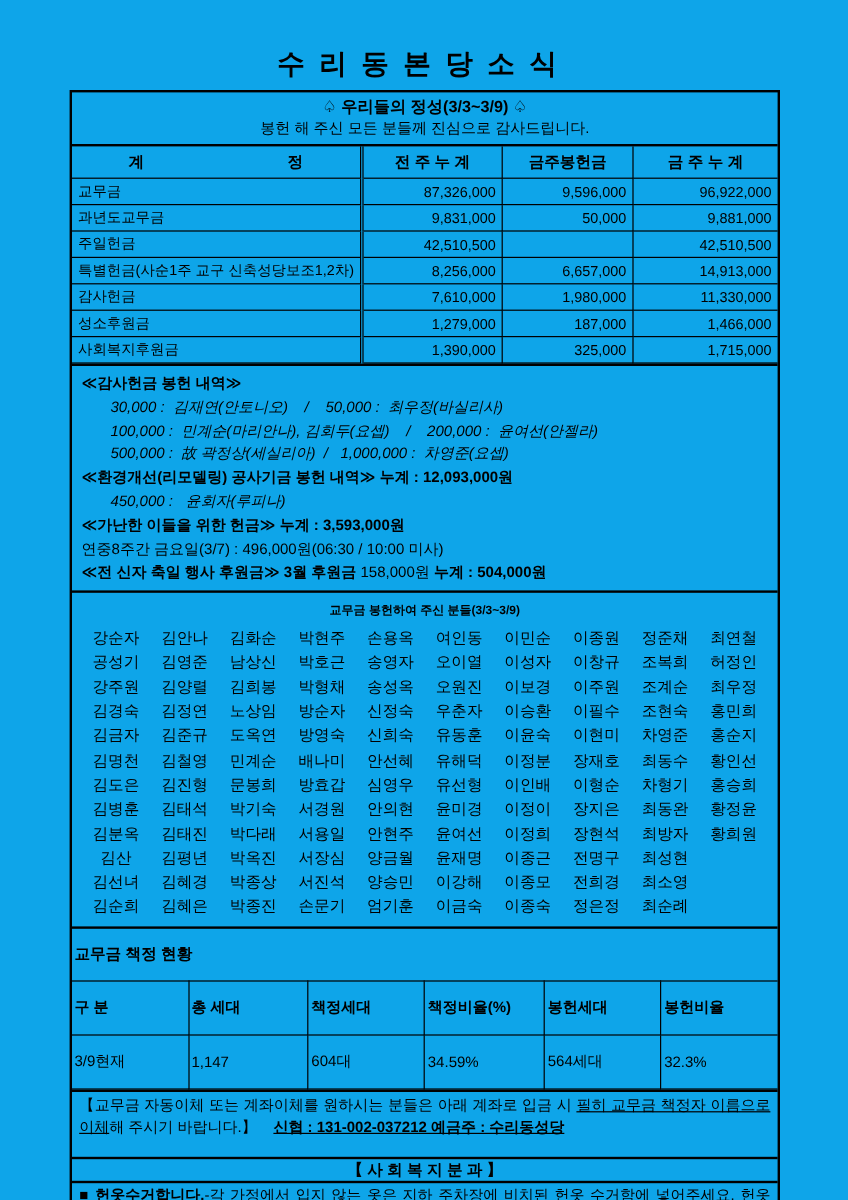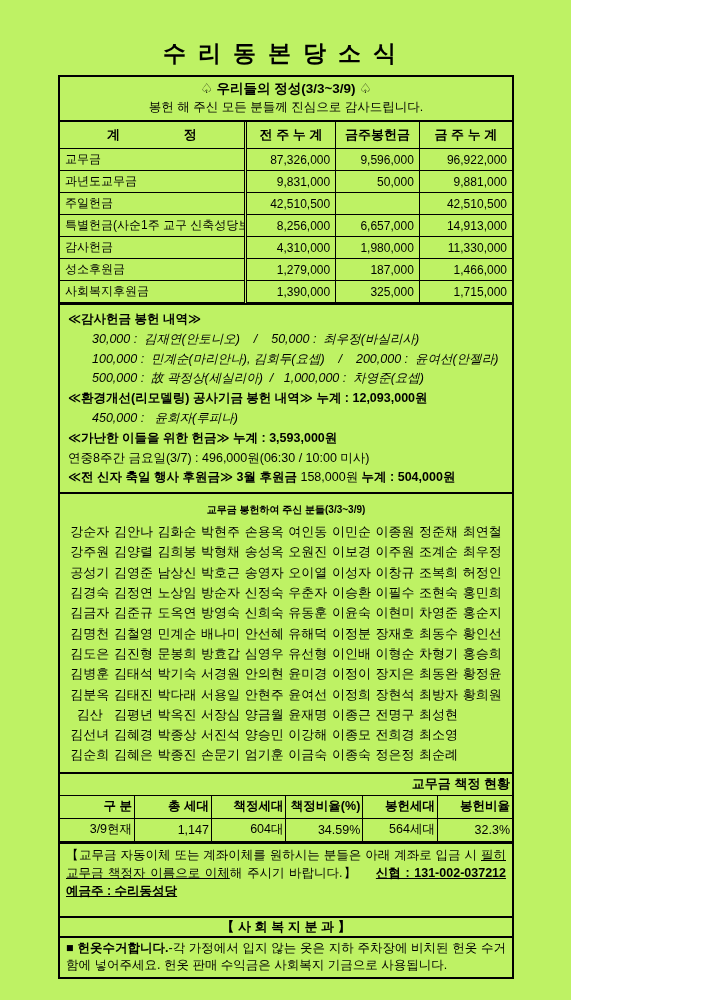--- a/index.html
+++ b/index.html
@@ -1,17 +1,17 @@
 <!DOCTYPE html>
 <html><head>
 <meta charset="utf-8">
 <style>
   html,body{margin:0;padding:0;}
   body{width:707px;height:1000px;background:#fff;color:#000;font-family:"Liberation Sans","DejaVu Sans",sans-serif;}
-  .page{position:relative;width:571px;height:1000px;overflow:hidden;background:#bef264;}
+  .page{position:relative;width:707px;height:1000px;overflow:hidden;background:#0ea5e9;}
   .doc-title{padding-top:38px;text-align:center;font-size:23px;font-weight:bold;letter-spacing:12px;white-space:nowrap;}
   .content{margin:6px 57px 0 58px;border:2px solid #000;}
   .section{border-top:2px solid #000;}
   .section:first-child{border-top:none;}
 
   
   .offer-head{text-align:center;padding:3px 0 4px;}
   .offer-head .t1{font-size:13.5px;font-weight:bold;}
   .offer-head .t2{font-size:12.5px;margin-top:1px;}
 
@@ -30,21 +30,21 @@
   .details{padding:5px 8px 4px;}
   .detail-line{font-size:12.5px;line-height:19.8px;white-space:pre-wrap;}
   .detail-line.ind{padding-left:24px;font-style:italic;}
 
   
   .donors{padding:4px 8px 6px;}
   .donors-title{text-align:center;font-weight:bold;font-size:10px;line-height:24px;}
   .donor-row{display:grid;grid-template-columns:repeat(10,1fr);font-size:13px;line-height:20.3px;text-align:center;}
 
   
-  .assessment-table th,.assessment-table td{border:1px solid #000;text-align:right;font-size:12.5px;height:22px;padding:0 2px;overflow:hidden;white-space:nowrap;}
+  .assessment-table th,.assessment-table td{border:1px solid #000;text-align:left;font-size:12.5px;height:22px;padding:11px 2px;overflow:hidden;white-space:nowrap;}
   .assessment-table .title-cell{font-weight:bold;font-size:13px;border-top:none;height:21px;}
   .assessment-table tr>*:first-child{border-left:none;}
   .assessment-table tr>*:last-child{border-right:none;}
 
   
   .transfer-notice{padding:2px 6px 16px;font-size:12.5px;line-height:18px;text-align:justify;}
   .welfare-head{text-align:center;font-weight:bold;font-size:13px;line-height:18px;}
   .welfare-text{padding:2px 6px 3px;font-size:12.5px;line-height:17px;text-align:justify;}
 </style>
 </head>
@@ -102,21 +102,21 @@
               <td class="num">42,510,500</td>
             </tr>
             <tr>
               <td>특별헌금(사순1주 교구 신축성당보조1,2차)</td>
               <td class="num dbl">8,256,000</td>
               <td class="num">6,657,000</td>
               <td class="num">14,913,000</td>
             </tr>
             <tr>
               <td>감사헌금</td>
-              <td class="num dbl">4,310,000</td>
+              <td class="num dbl">7,610,000</td>
               <td class="num">1,980,000</td>
               <td class="num">11,330,000</td>
             </tr>
             <tr>
               <td>성소후원금</td>
               <td class="num dbl">1,279,000</td>
               <td class="num">187,000</td>
               <td class="num">1,466,000</td>
             </tr>
             <tr>
@@ -150,42 +150,42 @@
             <span>김화순</span>
             <span>박현주</span>
             <span>손용옥</span>
             <span>여인동</span>
             <span>이민순</span>
             <span>이종원</span>
             <span>정준채</span>
             <span>최연철</span>
           </div>
           <div class="donor-row">
+            <span>공성기</span>
+            <span>김영준</span>
+            <span>남상신</span>
+            <span>박호근</span>
+            <span>송영자</span>
+            <span>오이열</span>
+            <span>이성자</span>
+            <span>이창규</span>
+            <span>조복희</span>
+            <span>허정인</span>
+          </div>
+          <div class="donor-row">
             <span>강주원</span>
             <span>김양렬</span>
             <span>김희봉</span>
             <span>박형채</span>
             <span>송성옥</span>
             <span>오원진</span>
             <span>이보경</span>
             <span>이주원</span>
             <span>조계순</span>
             <span>최우정</span>
-          </div>
-          <div class="donor-row">
-            <span>공성기</span>
-            <span>김영준</span>
-            <span>남상신</span>
-            <span>박호근</span>
-            <span>송영자</span>
-            <span>오이열</span>
-            <span>이성자</span>
-            <span>이창규</span>
-            <span>조복희</span>
-            <span>허정인</span>
           </div>
           <div class="donor-row">
             <span>김경숙</span>
             <span>김정연</span>
             <span>노상임</span>
             <span>방순자</span>
             <span>신정숙</span>
             <span>우춘자</span>
             <span>이승환</span>
             <span>이필수</span>

